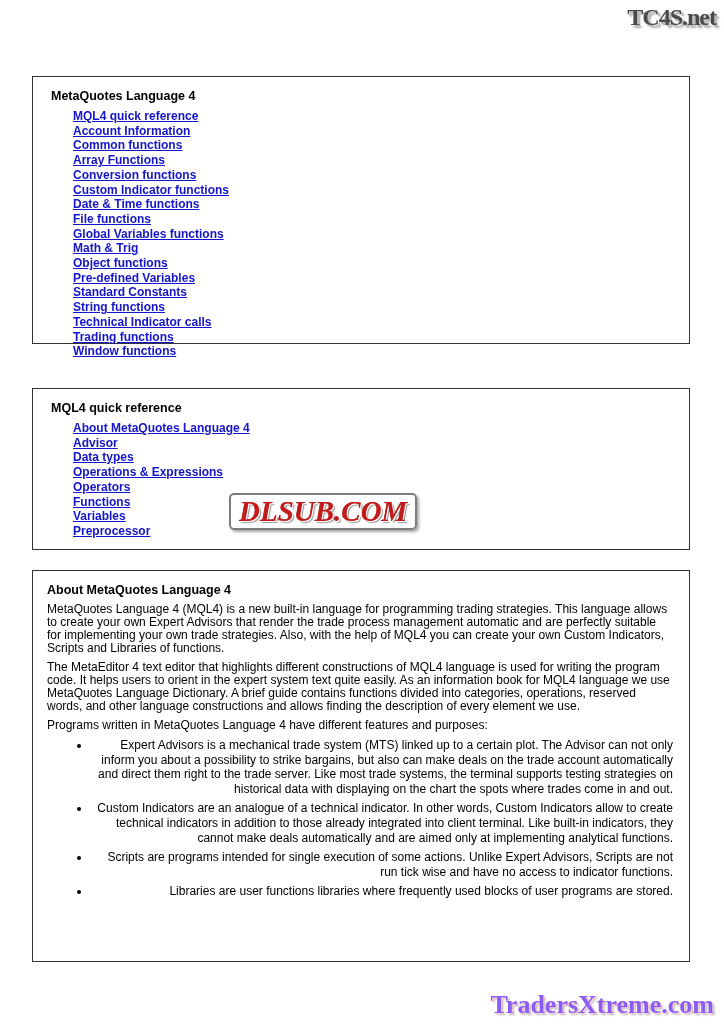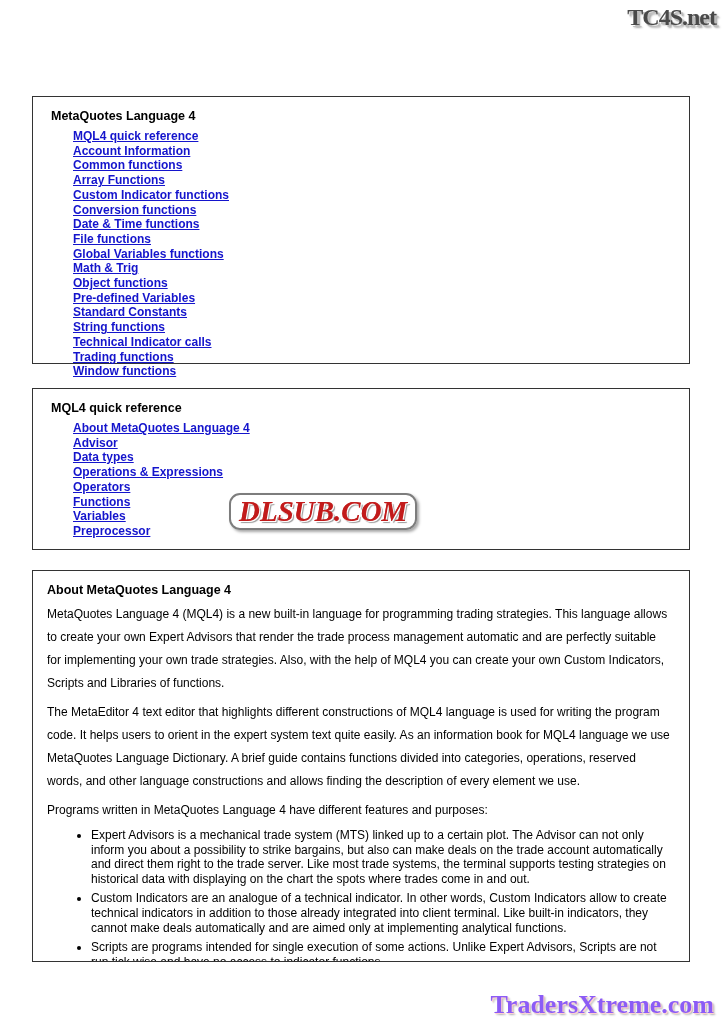--- a/index.html
+++ b/index.html
@@ -64,21 +64,20 @@
     font-weight: bold;
     font-size: 12px;
     text-decoration: underline;
     cursor: pointer;
   }
 
   
   #sec-languages {
     top: 76px;
     height: 268px;
-    margin-top: 20px;
   }
 
   
   #sec-quickref {
     top: 388px;
     height: 162px;
   }
   .dlsub-watermark {
     position: absolute;
     left: 196px;
@@ -86,43 +85,44 @@
     font-family: "Liberation Serif", serif;
     font-weight: bold;
     font-style: italic;
     font-size: 29px;
     letter-spacing: 0px;
     color: #c21b1b;
     background: linear-gradient(#e24b3a, #a40f0f);
     -webkit-background-clip: text;
     padding: 2px 8px;
     border: 2px solid #7d7d7d;
-    border-radius: 11px;
+    border-radius: 5px;
     box-shadow: 2px 2px 3px rgba(0,0,0,0.35);
     text-shadow: 1px 1px 0 #ffffff, 2px 2px 1px rgba(0,0,0,0.4);
     line-height: 1;
   }
 
   
   #sec-about {
     top: 570px;
     height: 392px;
     overflow: hidden;
   }
   #sec-about p {
     margin: 0 0 6px 0;
     padding: 0 16px 0 14px;
-    line-height: 23px;
+    line-height: 13px;
     font-size: 12px;
     text-align: left;
   }
   #sec-about ul.bullets {
     margin: 0 0 6px 0;
     padding: 0 16px 0 58px;
     list-style: disc;
+    text-align: right;
   }
   #sec-about ul.bullets li {
     margin: 0 0 5px 0;
     line-height: 14.6px;
     font-size: 12px;
   }
 
   
   .bottom-watermark {
     position: absolute;
@@ -140,22 +140,22 @@
 
 <div class="top-watermark">TC4S.net</div>
 
 <div class="section" id="sec-languages">
   <div class="section-title">MetaQuotes Language 4</div>
   <ul class="linklist">
     <li><a>MQL4 quick reference</a></li>
     <li><a>Account Information</a></li>
     <li><a>Common functions</a></li>
     <li><a>Array Functions</a></li>
+    <li><a>Conversion functions</a></li>
     <li><a>Custom Indicator functions</a></li>
-    <li><a>Conversion functions</a></li>
     <li><a>Date &amp; Time functions</a></li>
     <li><a>File functions</a></li>
     <li><a>Global Variables functions</a></li>
     <li><a>Math &amp; Trig</a></li>
     <li><a>Object functions</a></li>
     <li><a>Pre-defined Variables</a></li>
     <li><a>Standard Constants</a></li>
     <li><a>String functions</a></li>
     <li><a>Technical Indicator calls</a></li>
     <li><a>Trading functions</a></li>

